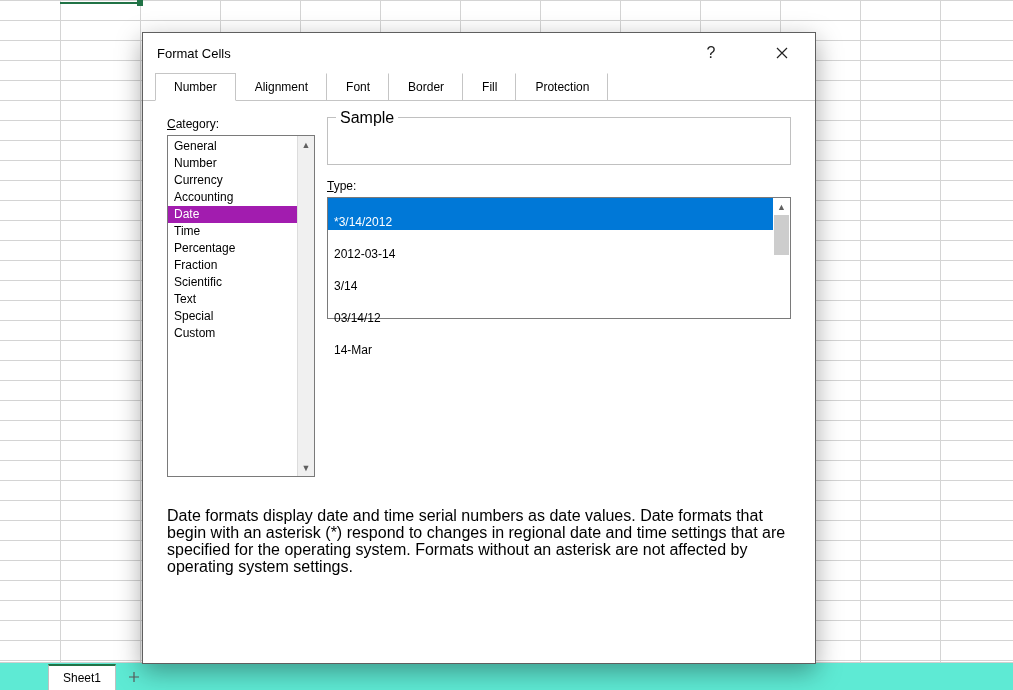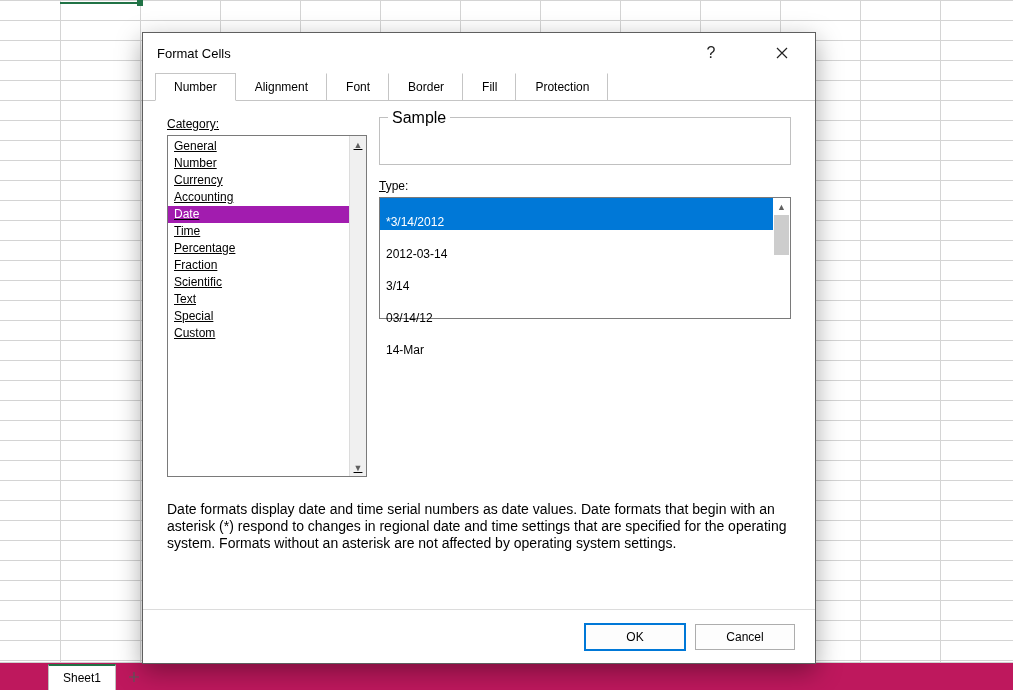--- a/index.html
+++ b/index.html
@@ -25,21 +25,21 @@
     position:absolute; left:60px; top:0px; width:80px; height:4px;
     border-bottom:2px solid #217346;
   }
   .active-cell .handle{
     position:absolute; right:-3px; bottom:-4px; width:6px; height:6px;
     background:#217346;
   }
   
   .sheettabs {
     position:absolute; left:0; right:0; bottom:0; height:28px;
-    background:#be185d; border-top:1px solid #d0d0d0;
+    background:#5eead4; border-top:1px solid #d0d0d0;
     display:flex; align-items:flex-end;
   }
   .sheettabs .spacer { width:48px; height:100%; }
   .sheettab {
     height:26px; padding:0 14px; background:#ffffff;
     border:1px solid #c0c0c0; border-bottom:none;
     display:flex; align-items:center; font-size:12px;
     border-top:2px solid #217346;
     margin-right:4px;
   }
@@ -80,21 +80,21 @@
   .tabbar .tab:not(.active) { border-right:1px solid #c5c5c5; }
   .tabbar .tab:first-child { border-left:1px solid #c5c5c5; }
   
   .content {
     flex:1; padding:16px 24px 4px 24px;
     display:flex; flex-direction:column;
   }
   .upper {
     display:flex; gap:12px; align-items:flex-start;
   }
-  .catcol { width:200px; display:flex; flex-direction:column;text-decoration:underline; }
+  .catcol { width:148px; display:flex; flex-direction:column; }
   .label { font-size:12px; margin-bottom:4px; }
   .underline { text-decoration:underline; }
   .listbox {
     border:1px solid #7a7a7a; height:342px;
     overflow:hidden; position:relative; display:flex;
   }
   .listbox ul { list-style:none; margin:0; padding:2px 0; flex:1; }
   .listbox li { padding:0 6px; font-size:12px; height:17px; line-height:17px; cursor:default; }
   .listbox li.selected { background:#a21caf; color:#ffffff; }
   .listbox .scroll {
@@ -125,21 +125,21 @@
     margin-top:4px; height:24px; border:1px solid #7a7a7a;
     display:flex; align-items:center; position:relative;
   }
   .dropdown .ddtext { flex:1; padding:0 6px; font-size:12px; }
   .dropdown .ddbtn {
     width:20px; height:100%; border-left:1px solid #adadad;
     background:#efefef; display:flex; align-items:center; justify-content:center;
   }
   .dropdown .ddbtn svg { width:8px; height:6px; fill:#404040; }
   .desc {
-    margin-top:24px; font-size:14px; line-height:17px; max-width:630px;
+    margin-top:30px; font-size:16px; line-height:17px; max-width:630px;
   }
   .footer {
     height:54px; border-top:1px solid #dcdcdc;
     display:flex; justify-content:flex-end; align-items:center;
     padding-right:20px; gap:10px;
   }
   .btn {
     min-width:100px; height:26px; font-size:12px;
     background:#fdfdfd; border:1px solid #adadad;
     display:flex; align-items:center; justify-content:center;
@@ -237,21 +237,13 @@
             <div class="arrow">▼</div>
           </div>
         </div>
 
       </div>
     </div>
 
     <div class="desc">Date formats display date and time serial numbers as date values.  Date formats that begin with an asterisk (*) respond to changes in regional date and time settings that are specified for the operating system. Formats without an asterisk are not affected by operating system settings.</div>
   </div>
 
-  <div class="footer">
-    <div class="btn default">
-      <span>OK</span>
-    </div>
-    <div class="btn">
-      <span>Cancel</span>
-    </div>
-  </div>
 </div>
 
 </body></html>

